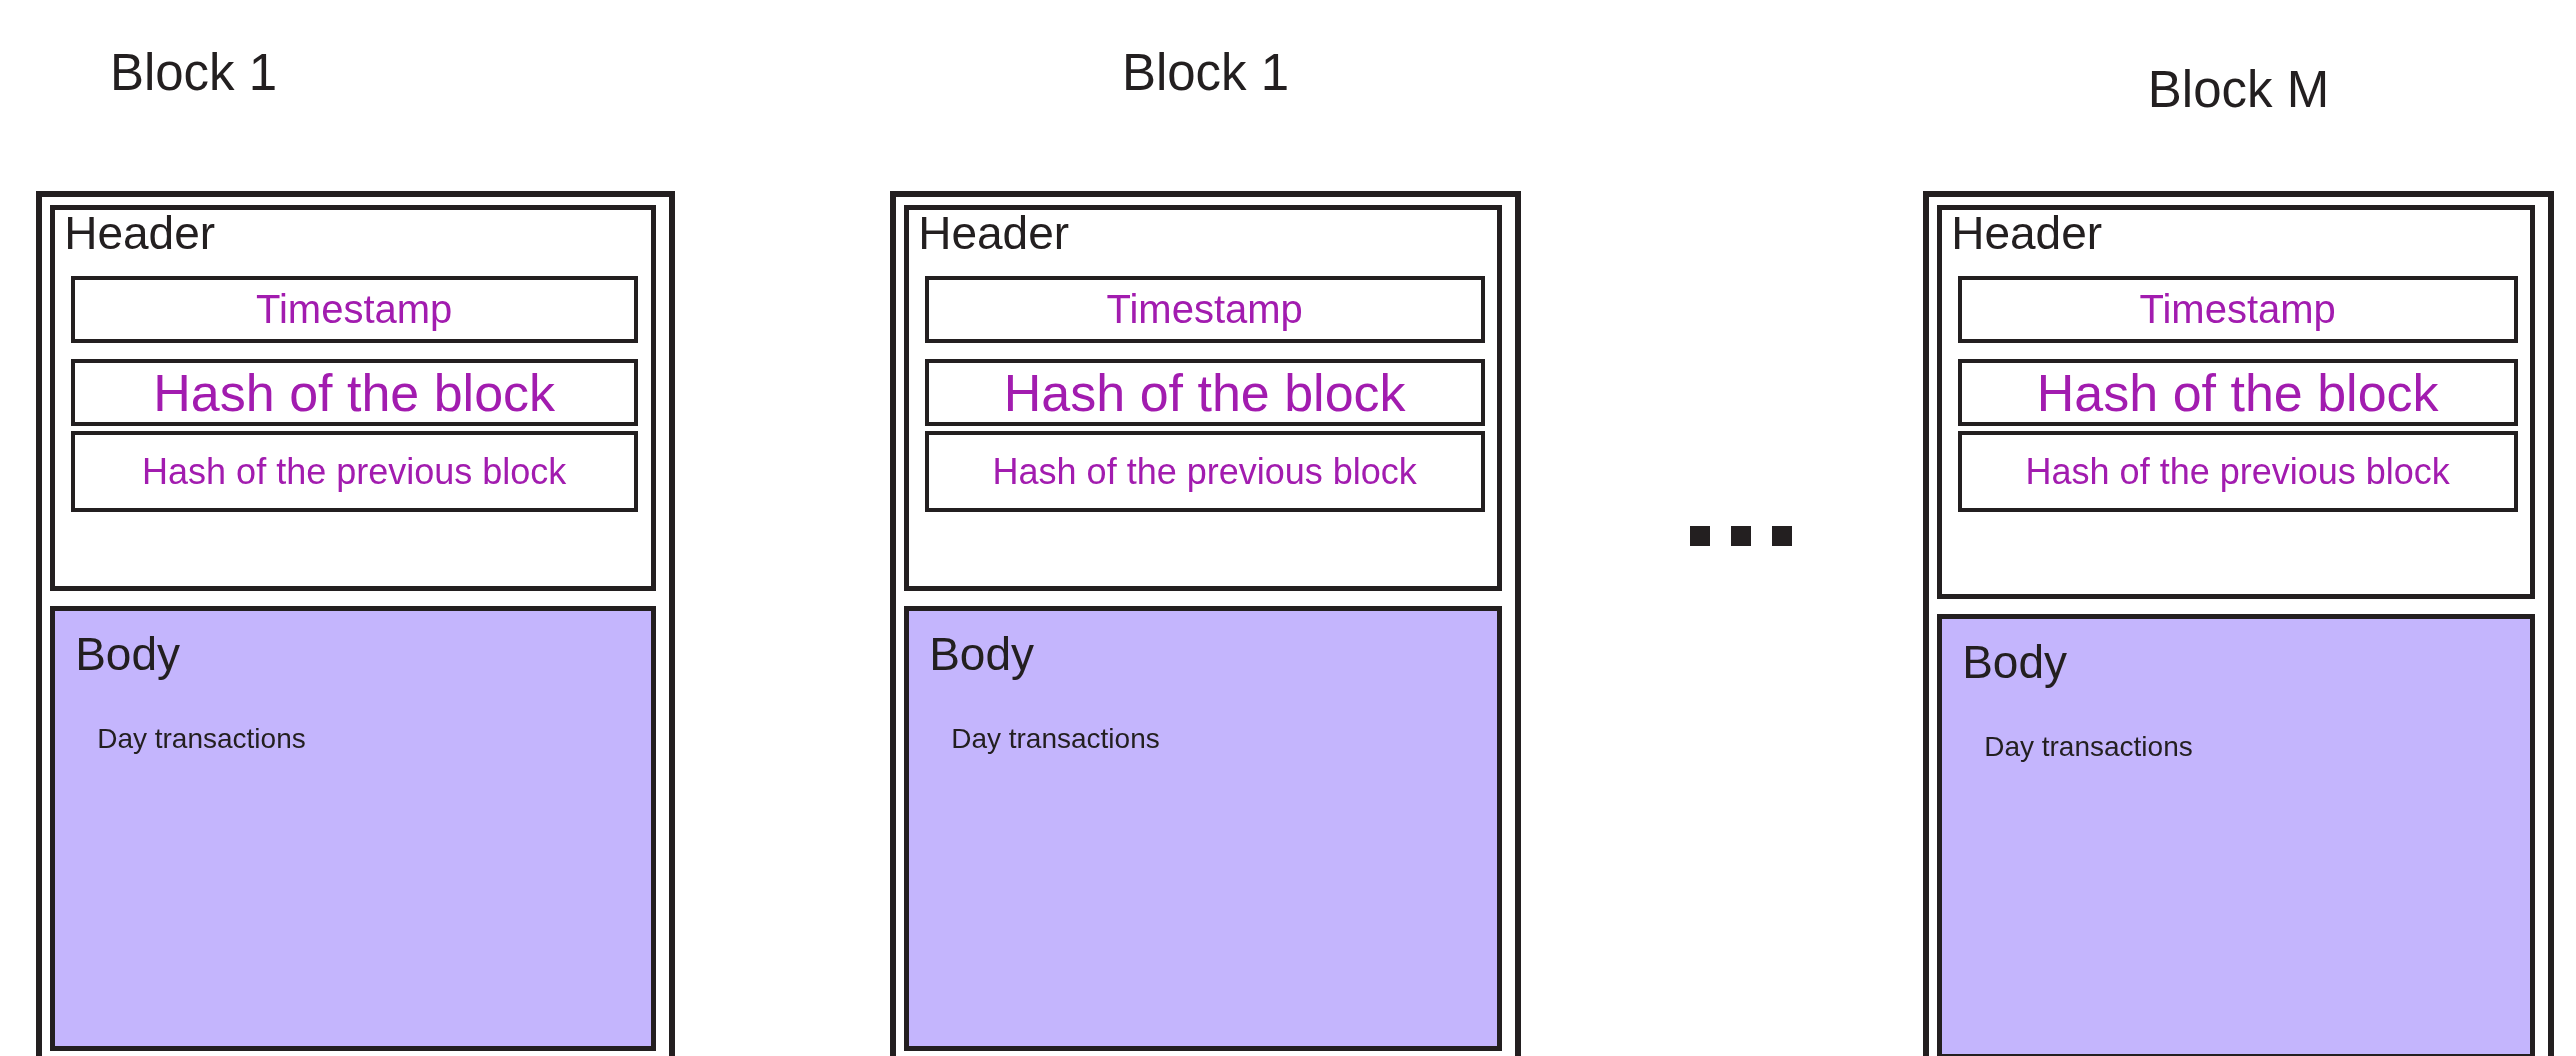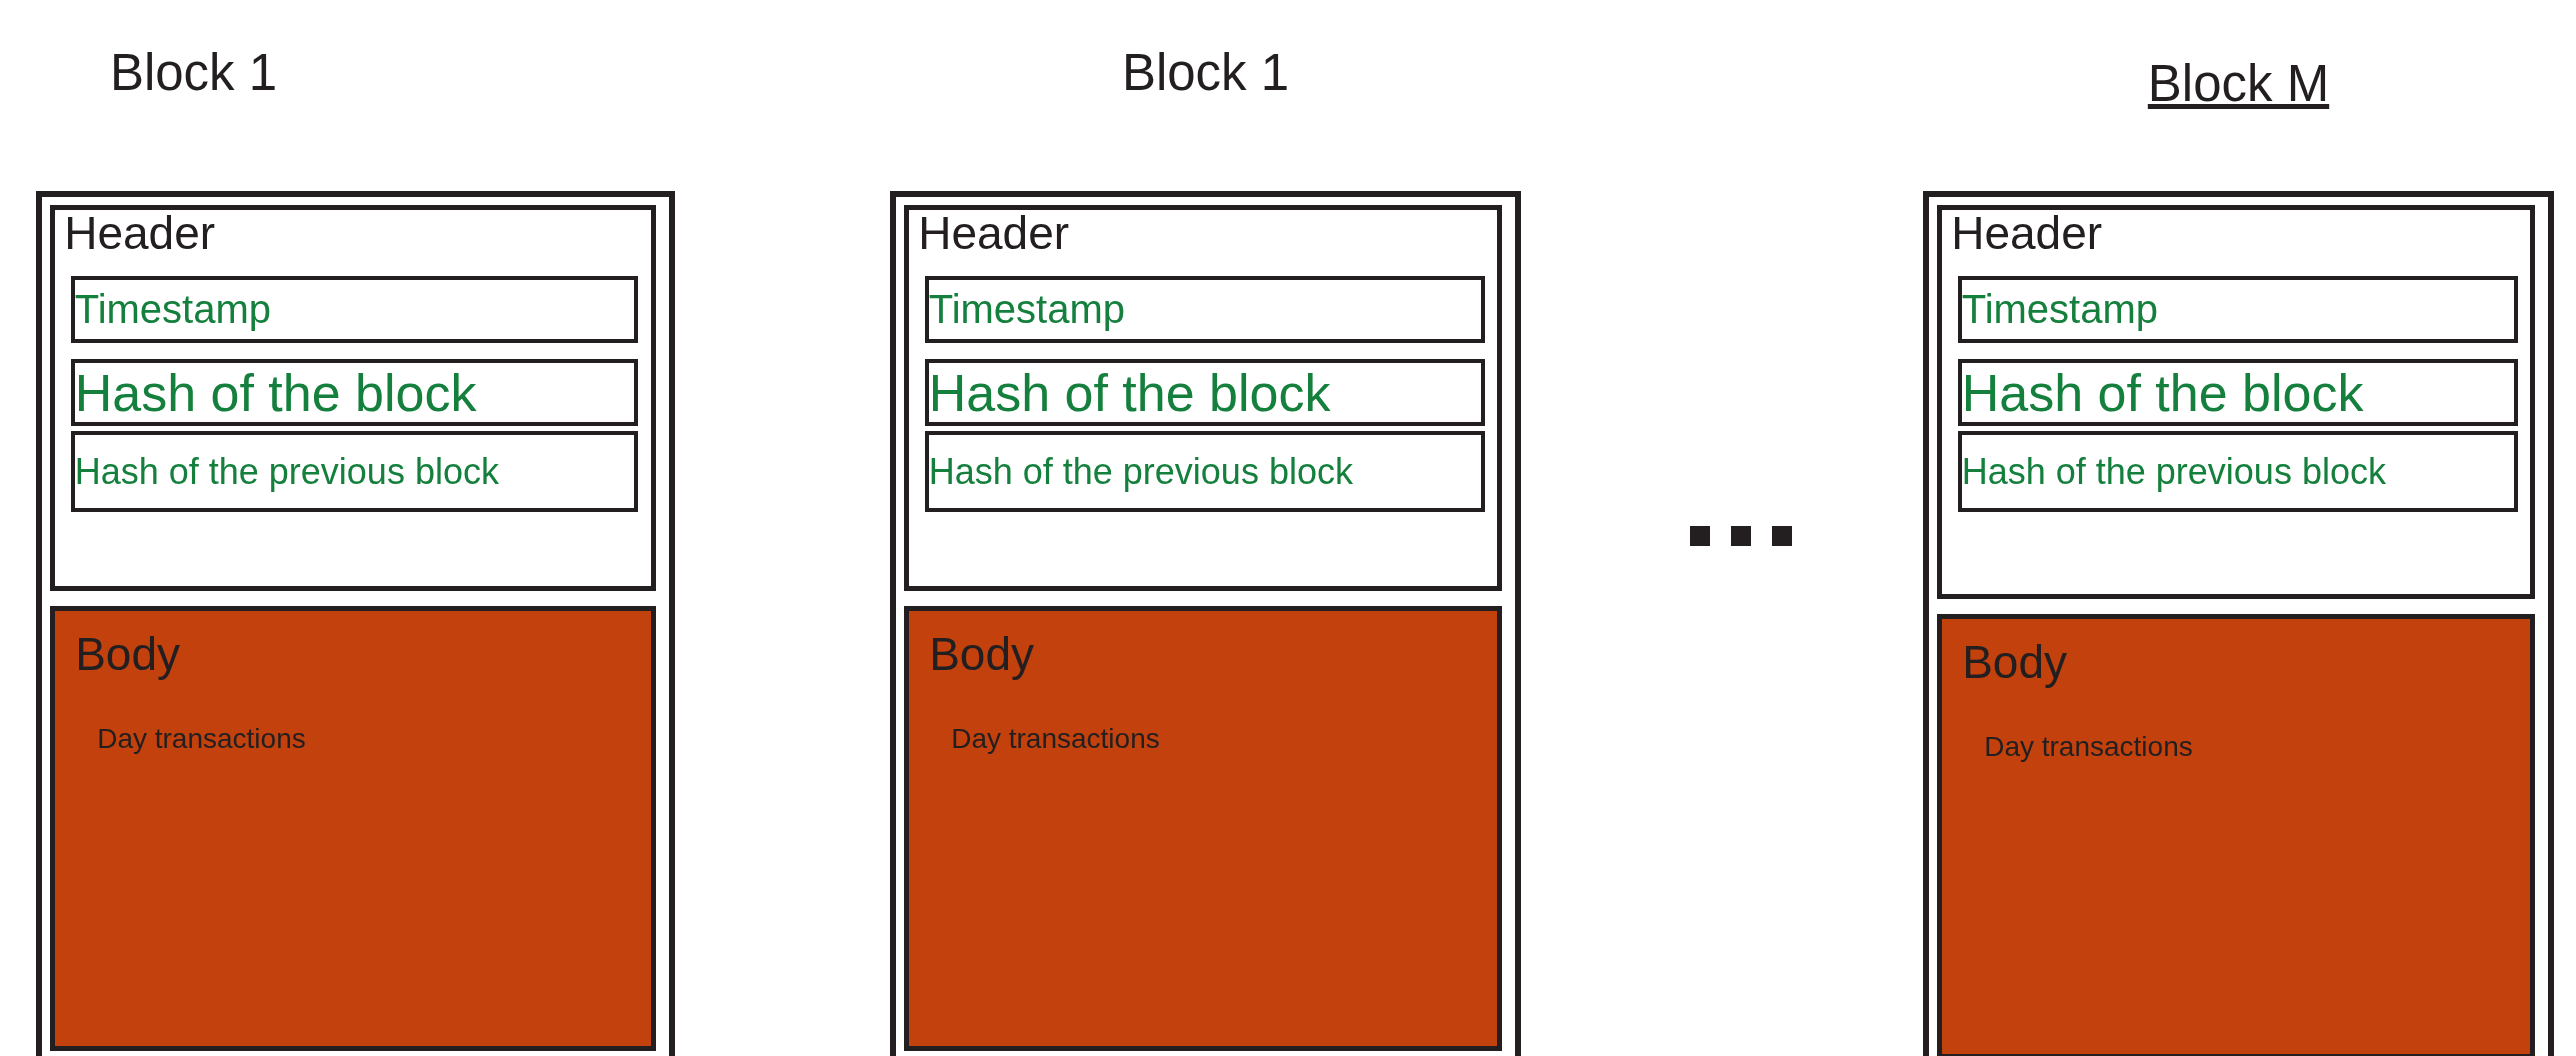--- a/index.html
+++ b/index.html
@@ -65,34 +65,34 @@
     white-space: nowrap;
   }
 
   .field {
     position: absolute;
     border: 4.6px solid #231f20;
     background: #ffffff;
     box-sizing: border-box;
     display: flex;
     align-items: center;
-    justify-content: flex-start;
-    color: #15803d;
+    justify-content: center;
+    color: #a21caf;
     white-space: nowrap;
   }
 
   .field-timestamp { font-size: 40px; }
   .field-hash      { font-size: 52px; }
   .field-prevhash  { font-size: 36px; }
 
   
   .body-box {
     position: absolute;
     border: 5.5px solid #231f20;
-    background: #c2410c;
+    background: #c4b5fd;
     box-sizing: border-box;
   }
 
   .body-label {
     position: absolute;
     font-size: 46px;
     line-height: 1;
     color: #231f20;
     white-space: nowrap;
   }
@@ -179,21 +179,21 @@
     </div>
   </div>
 
   <div class="ellipsis" style="left:1690px; top:486px;">
     <span class="dot"></span>
     <span class="dot"></span>
     <span class="dot"></span>
   </div>
 
   <div class="block-col" style="left:1923px; width:631px;">
-    <div class="block-title" style="position:absolute; left:0; top:18px; width:631px;text-decoration:underline;">Block M</div>
+    <div class="block-title" style="position:absolute; left:0; top:24px; width:631px;">Block M</div>
   </div>
 
   <div class="block-frame" style="left:1923px; top:151px; width:631px; height:888px;">
 
     <div class="header-box" style="left:8.2px; top:8.2px; width:598px; height:394px;">
       <div class="header-label">Header</div>
 
       <div class="field field-timestamp" style="left:15.5px; top:66px; width:560px; height:67px;">
         <span>Timestamp</span>
       </div>

